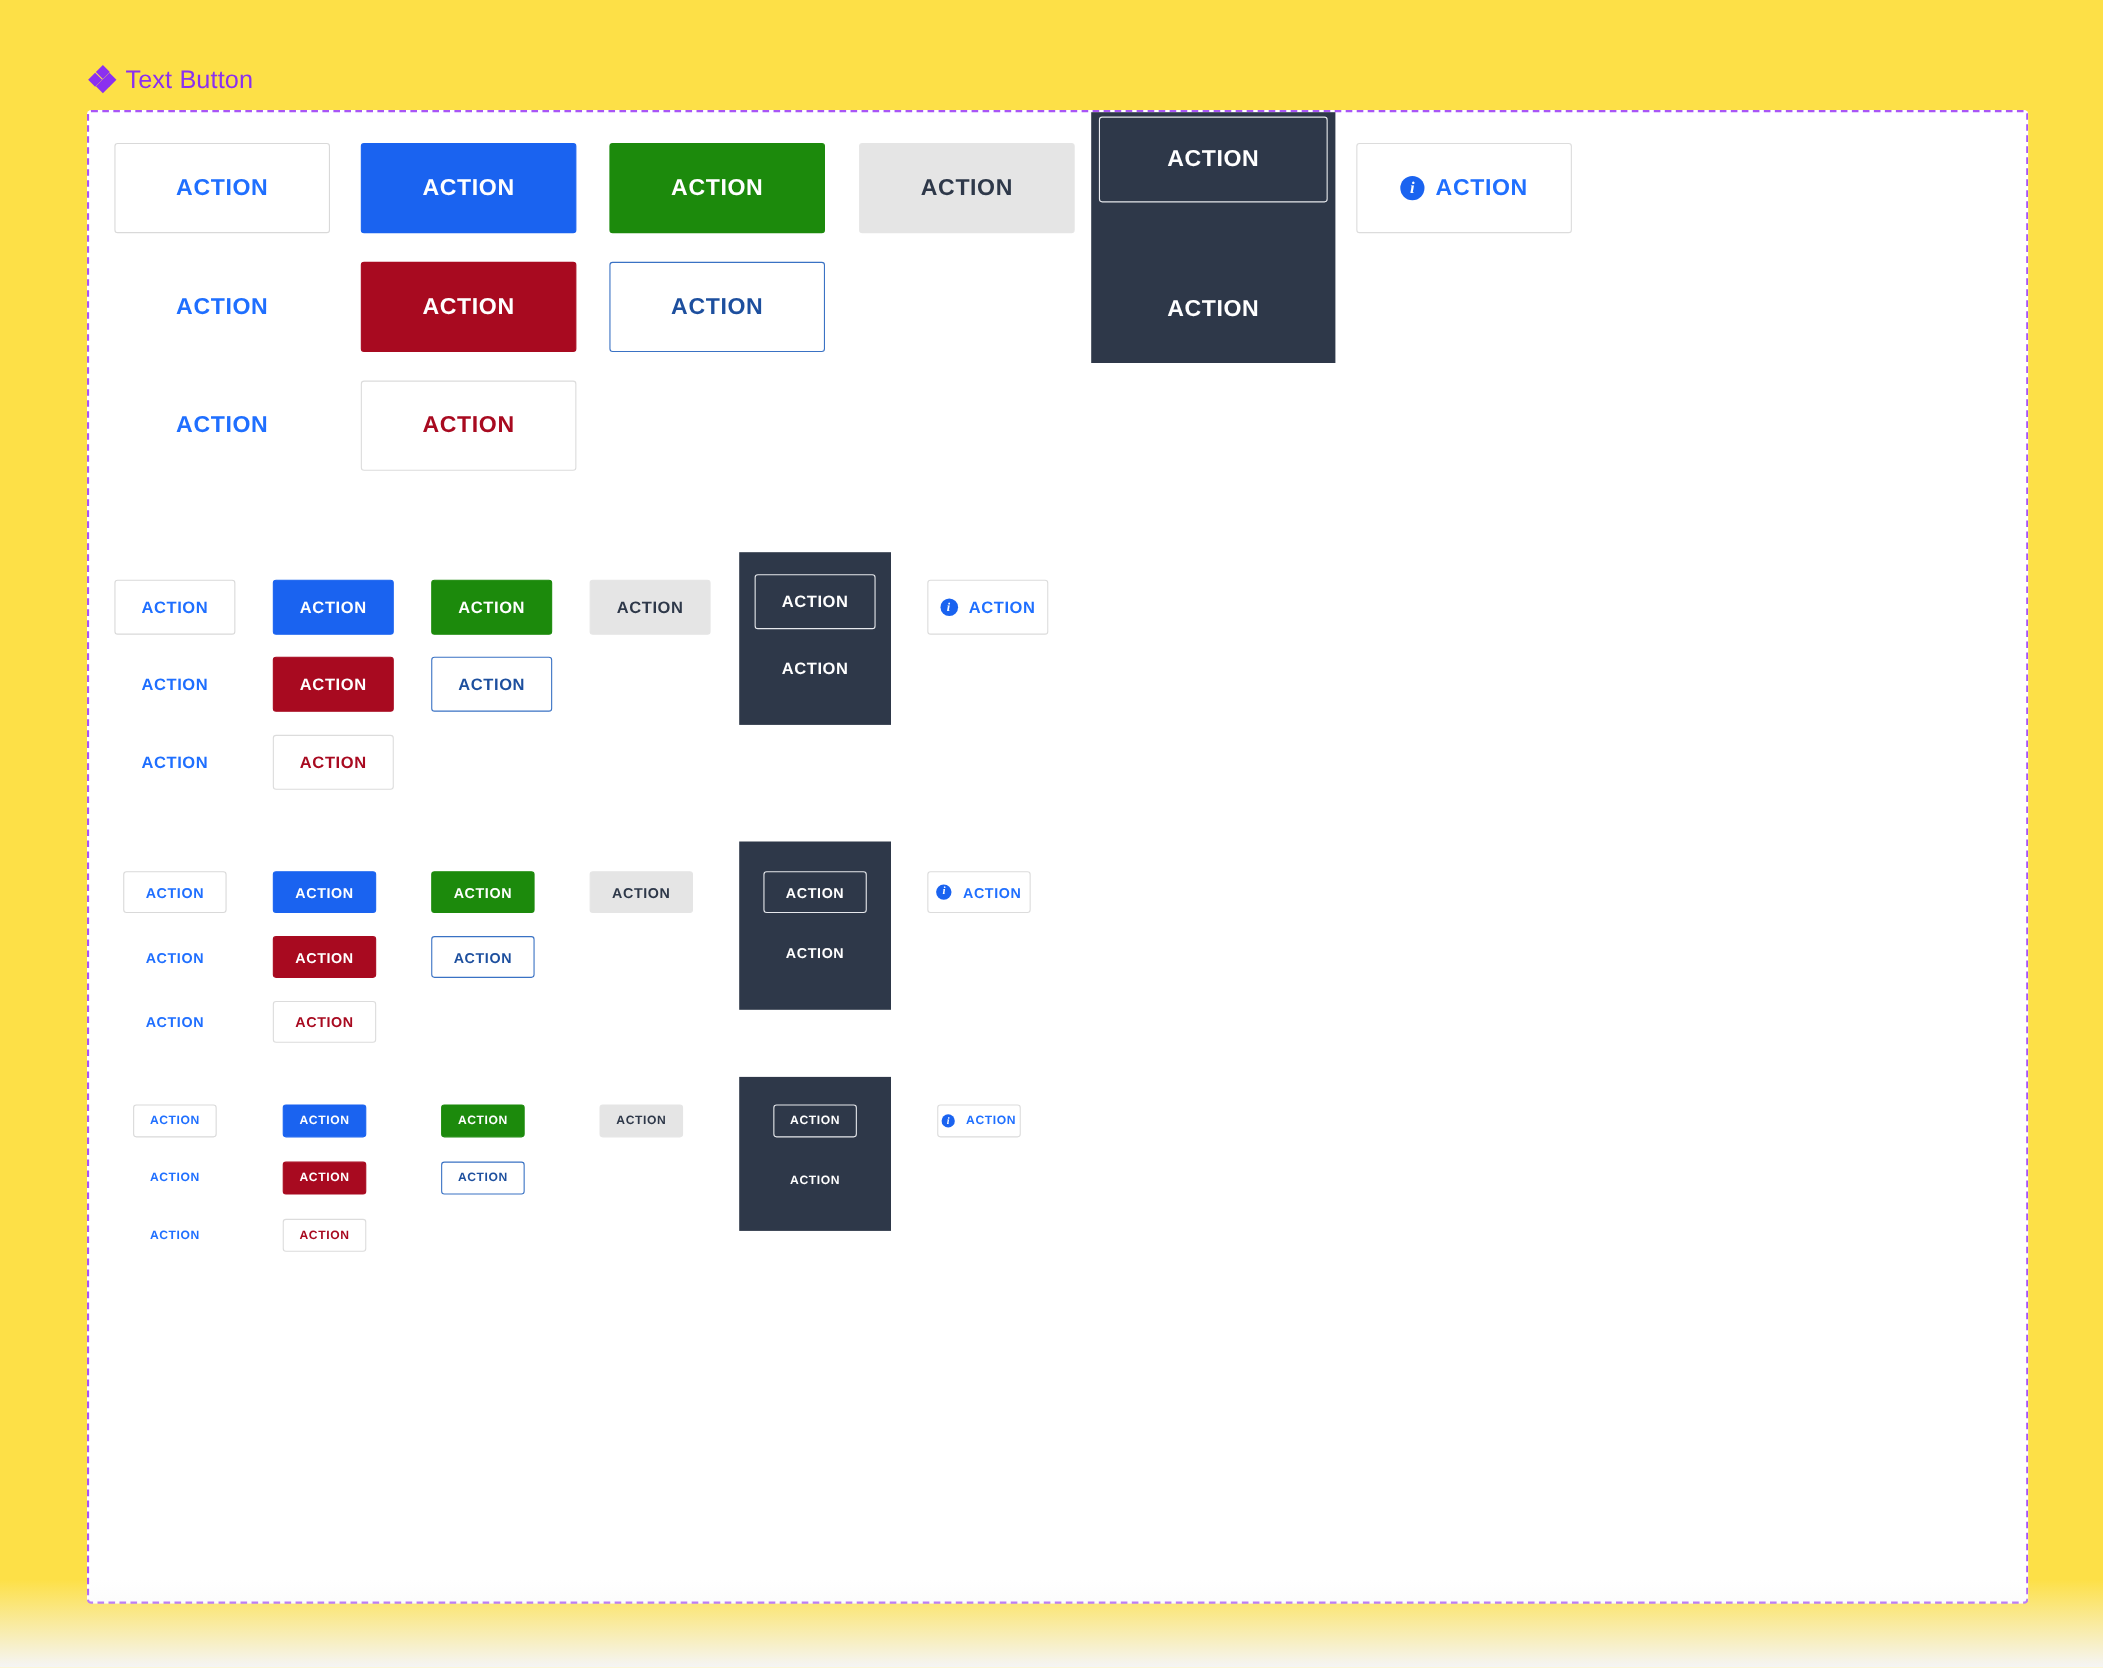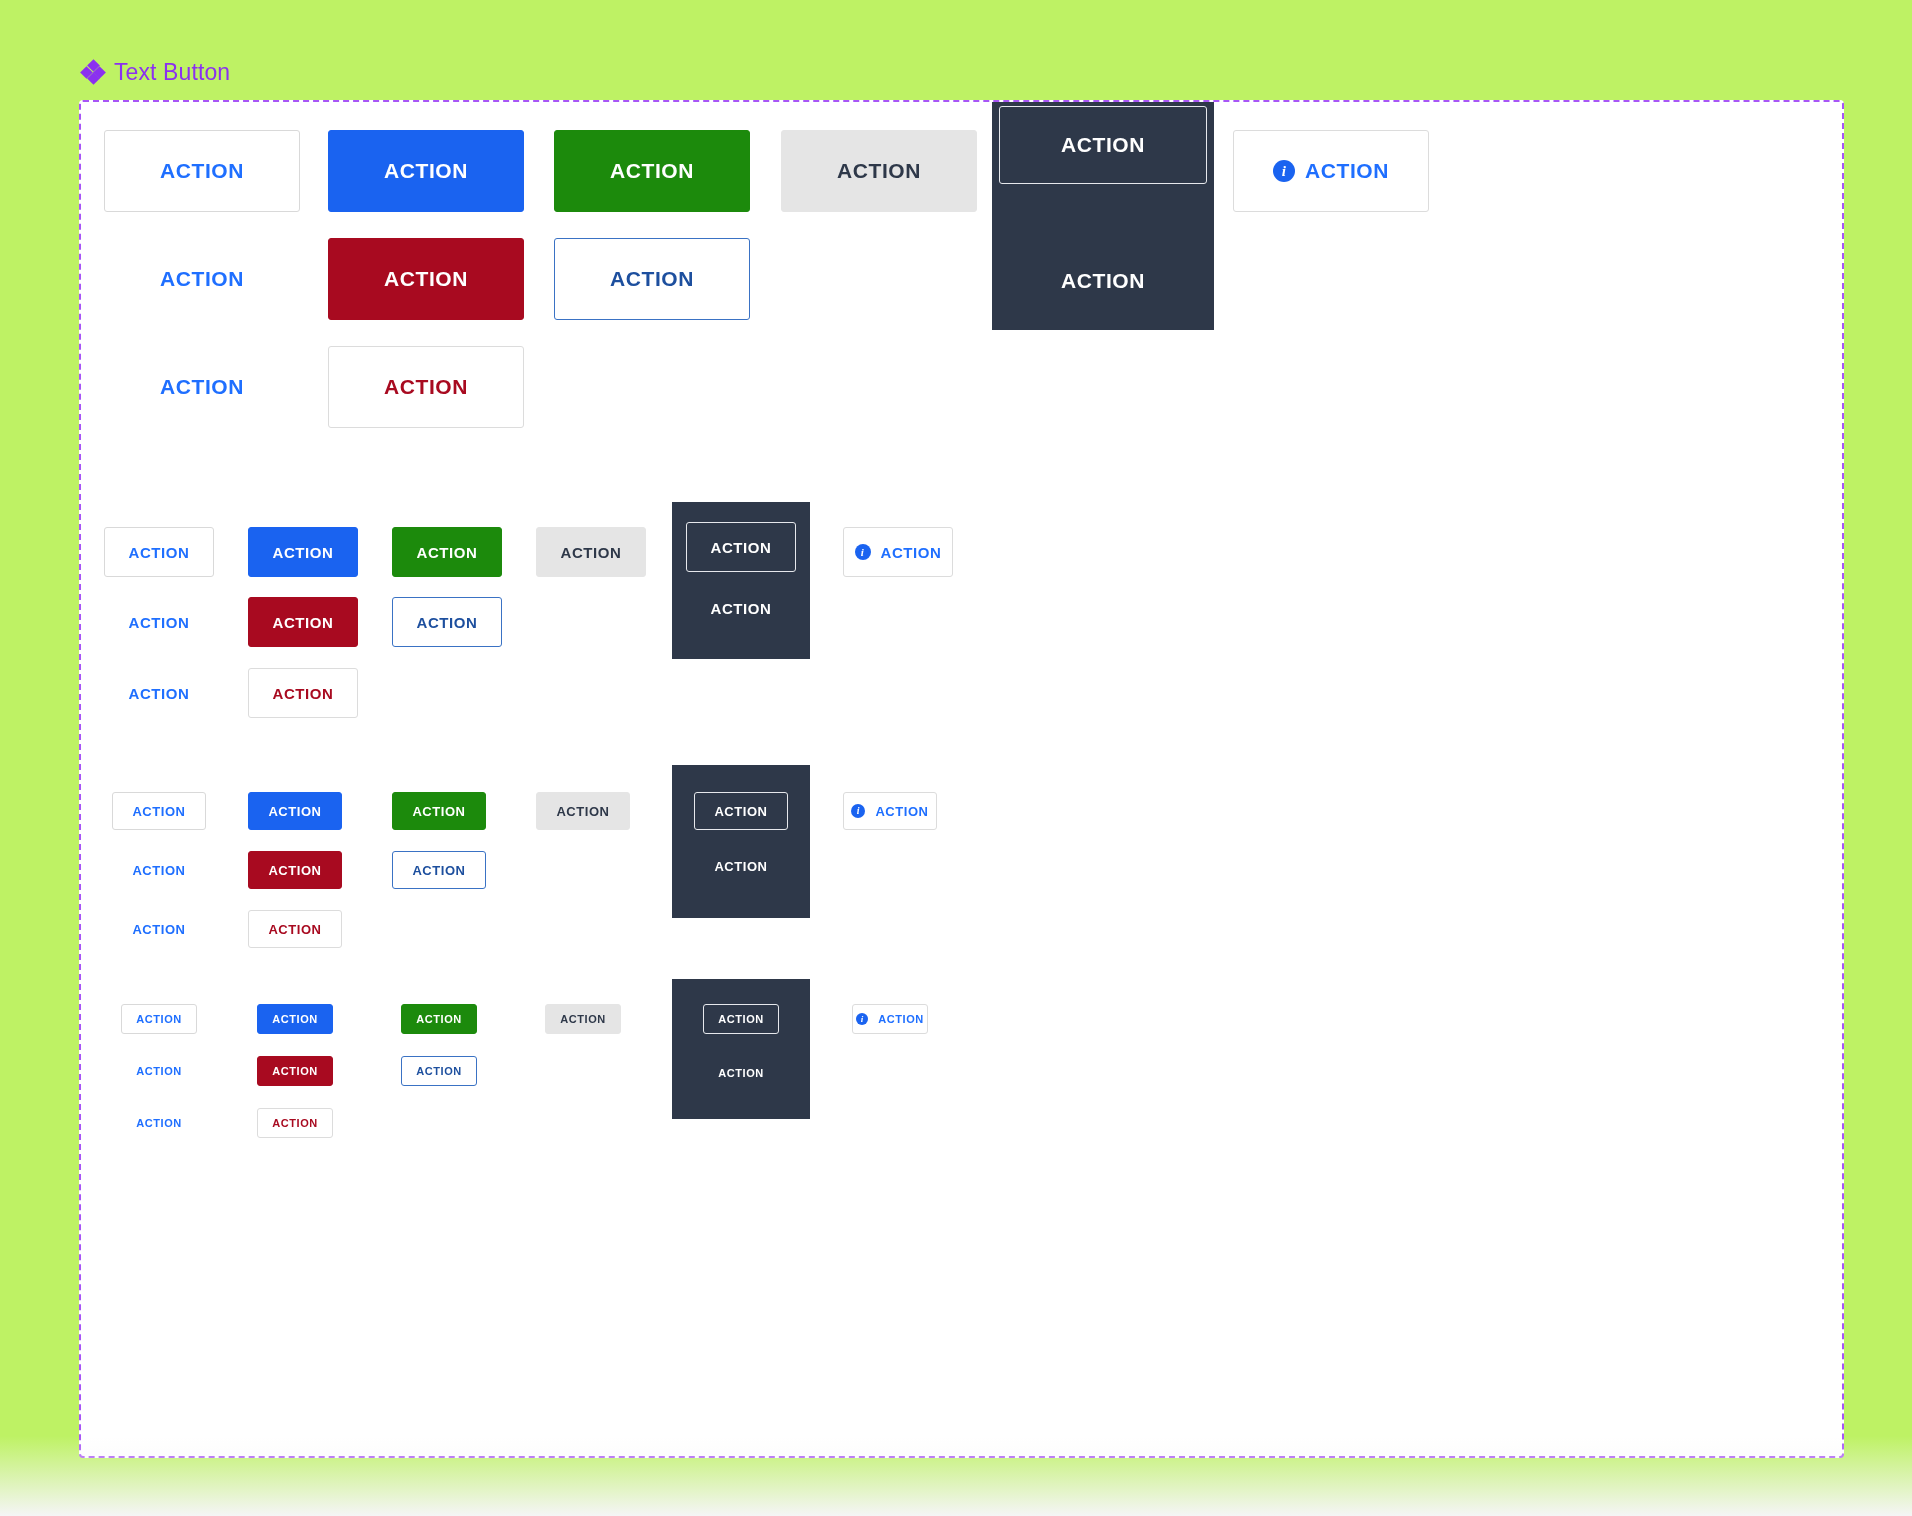--- a/index.html
+++ b/index.html
@@ -11,21 +11,21 @@
     height: 1516px;
     background: #ffffff;
     font-family: "Liberation Sans", sans-serif;
     overflow: hidden;
   }
 
   .page {
     position: relative;
     width: 1912px;
     height: 1516px;
-    background: #bef264;
+    background: #fde047;
   }
 
   
   .bottom-fade {
     position: absolute;
     left: 0;
     bottom: 0;
     width: 1912px;
     height: 80px;
     background: linear-gradient(to bottom, rgba(255,255,255,0) 0%, #f5f5f6 100%);

